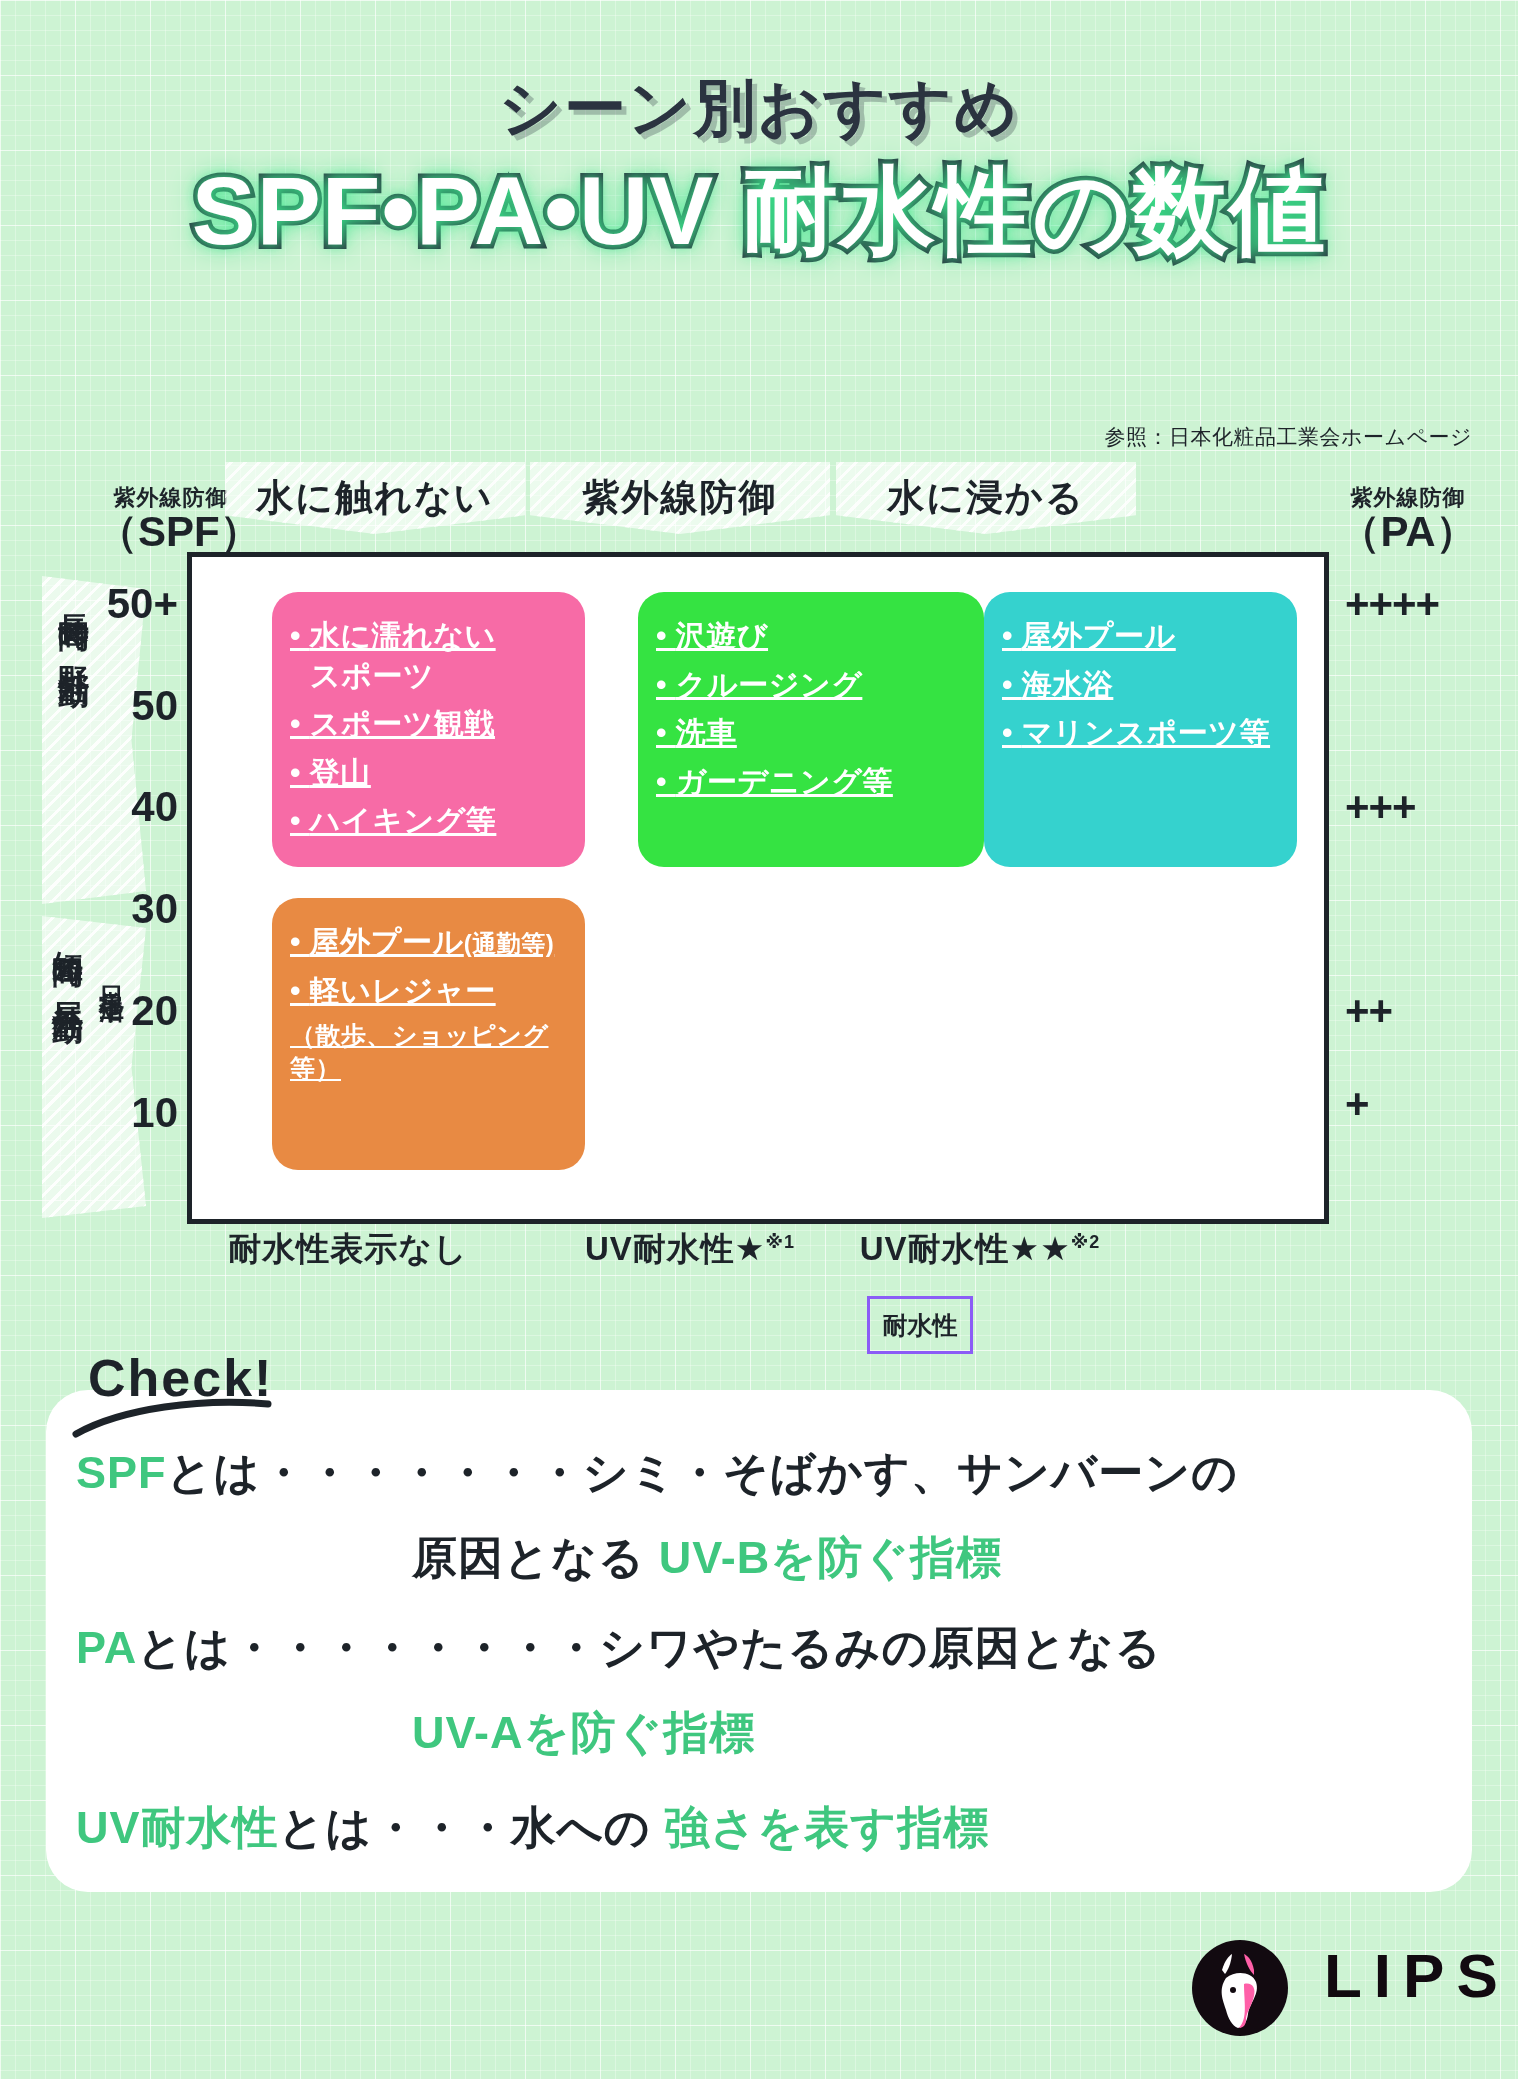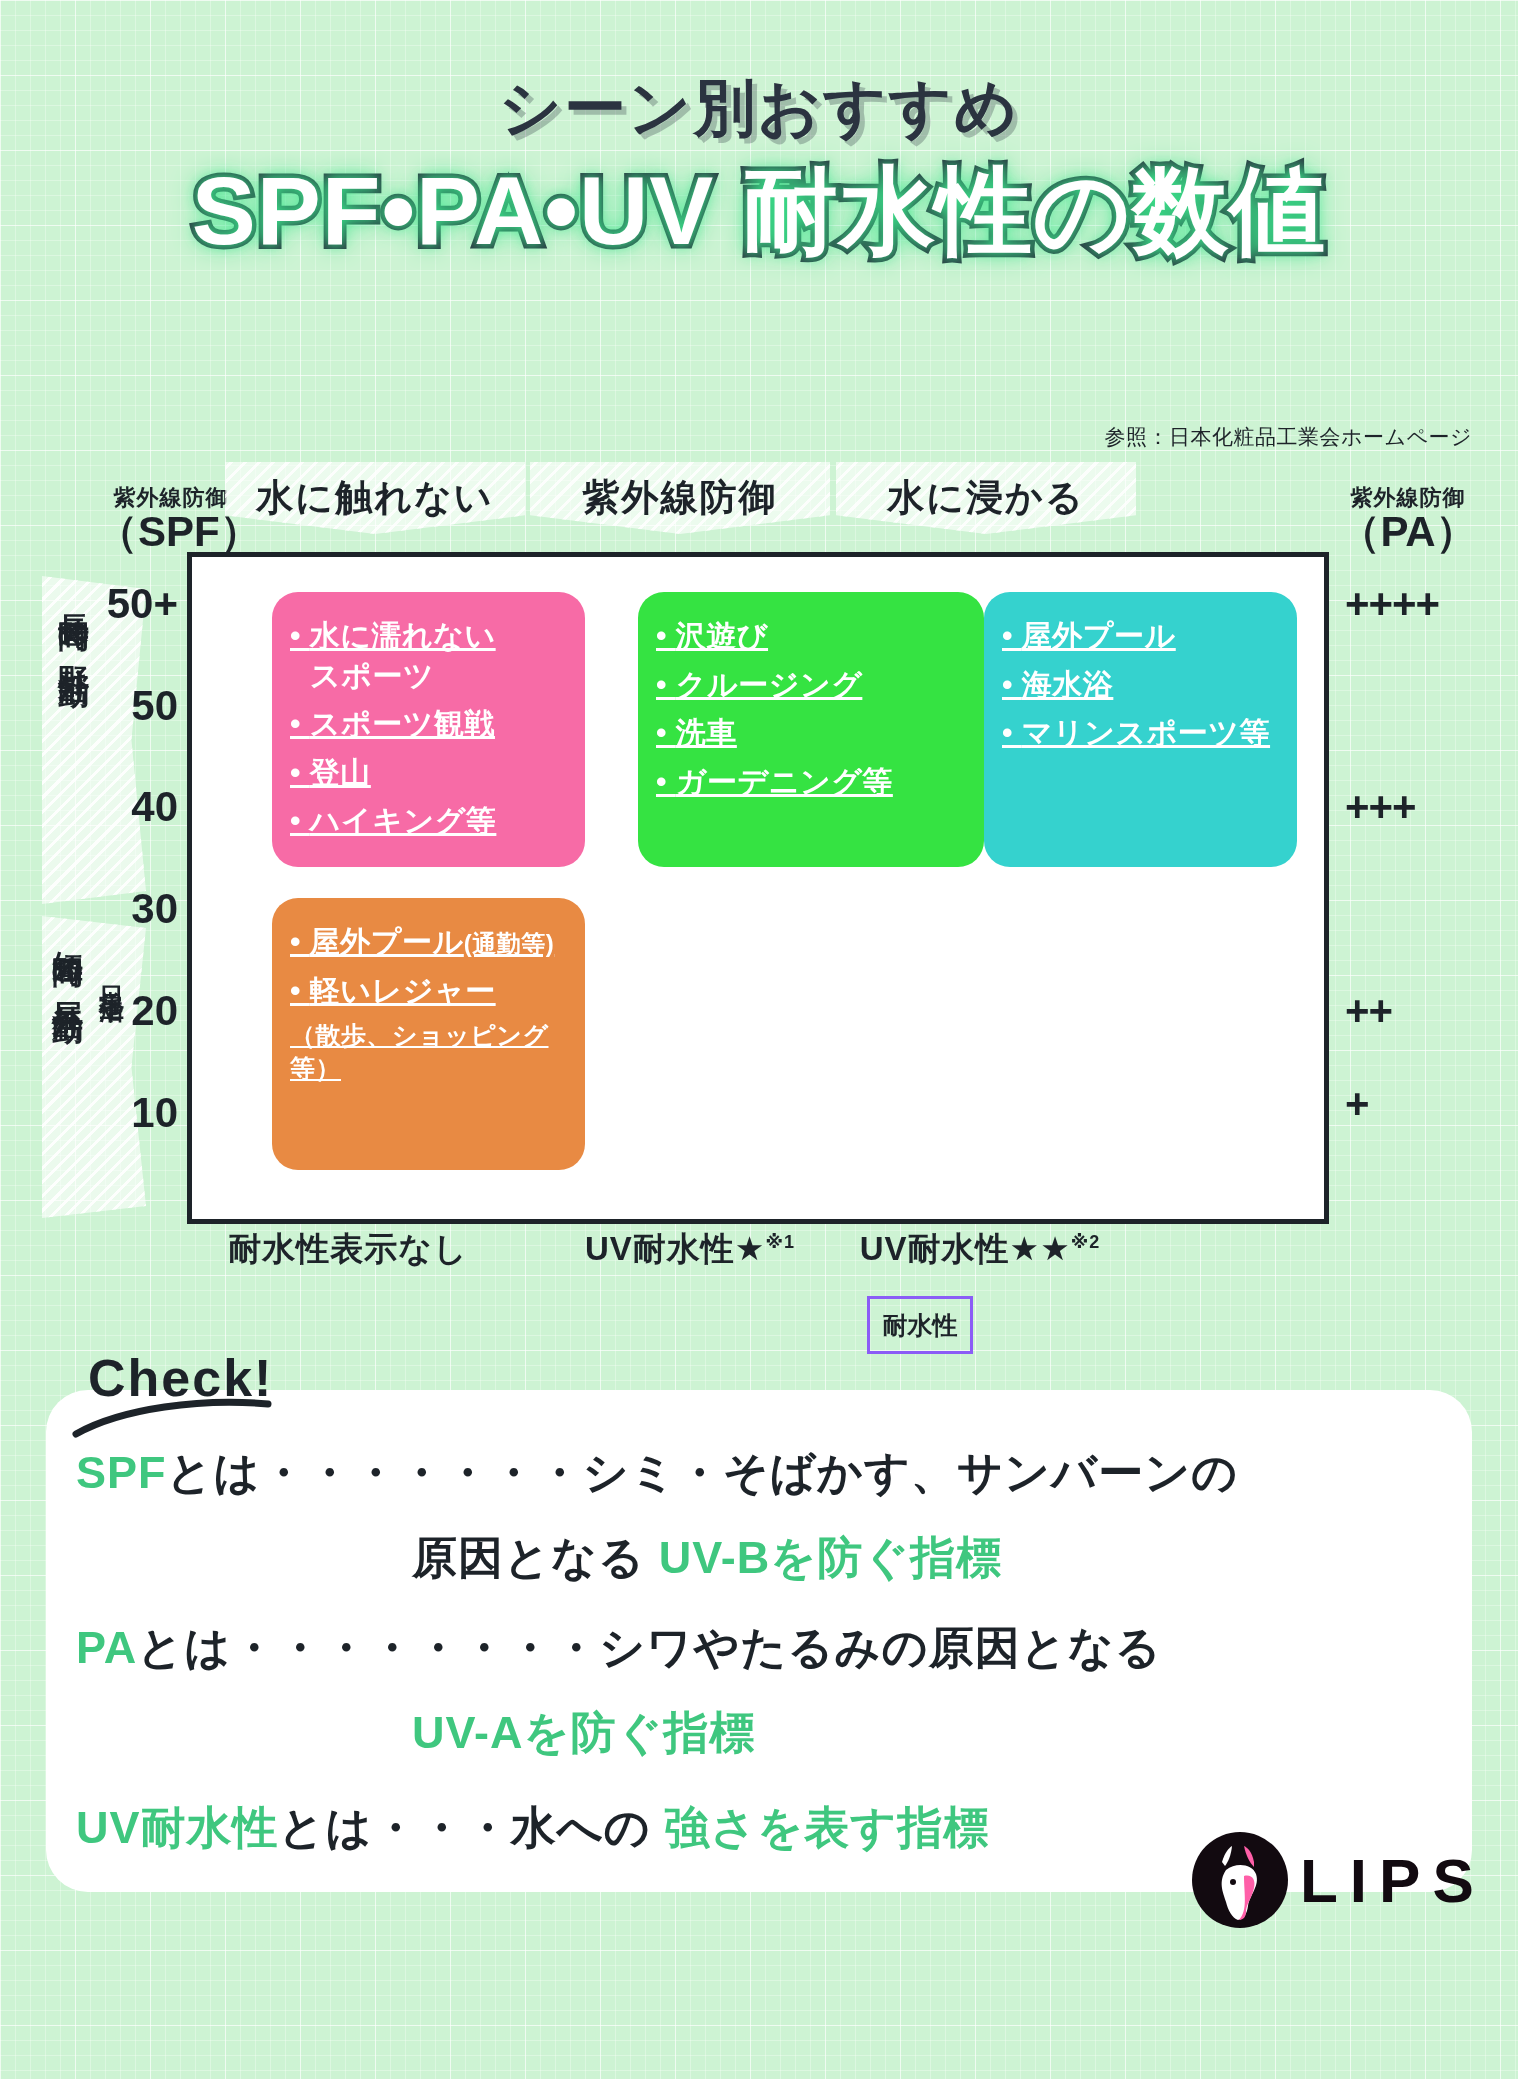--- a/index.html
+++ b/index.html
@@ -146,21 +146,21 @@
   }
   .check-line{position:absolute;white-space:nowrap;font-weight:bold;}
   .accent{color:#3fc77f;}
   #chk-1a{left:76px;top:1443px;font-size:45px;letter-spacing:1px;}
   #chk-1b{left:412px;top:1528px;font-size:45px;letter-spacing:1px;}
   #chk-2a{left:76px;top:1618px;font-size:45px;letter-spacing:1px;}
   #chk-2b{left:412px;top:1703px;font-size:45px;letter-spacing:1px;}
   #chk-3a{left:76px;top:1798px;font-size:45px;letter-spacing:1px;}
 
   
-  #logo{position:absolute;left:1192px;top:1832px;display:flex;align-items:center;gap:12px;}
+  #logo{position:absolute;left:1192px;top:1940px;display:flex;align-items:flex-start;gap:36px;}
   #logo-mark{width:96px;height:96px;border-radius:50%;background:#120a10;position:relative;overflow:hidden;}
   #logo-text{font-size:62px;font-weight:bold;letter-spacing:12px;color:#120a10;}
 </style>
 </head>
 <body>
 
 <div id="grid"></div>
 
 <div id="sub-title">シーン別おすすめ</div>
 <div id="main-title">SPF•PA•UV 耐水性の数値</div>

